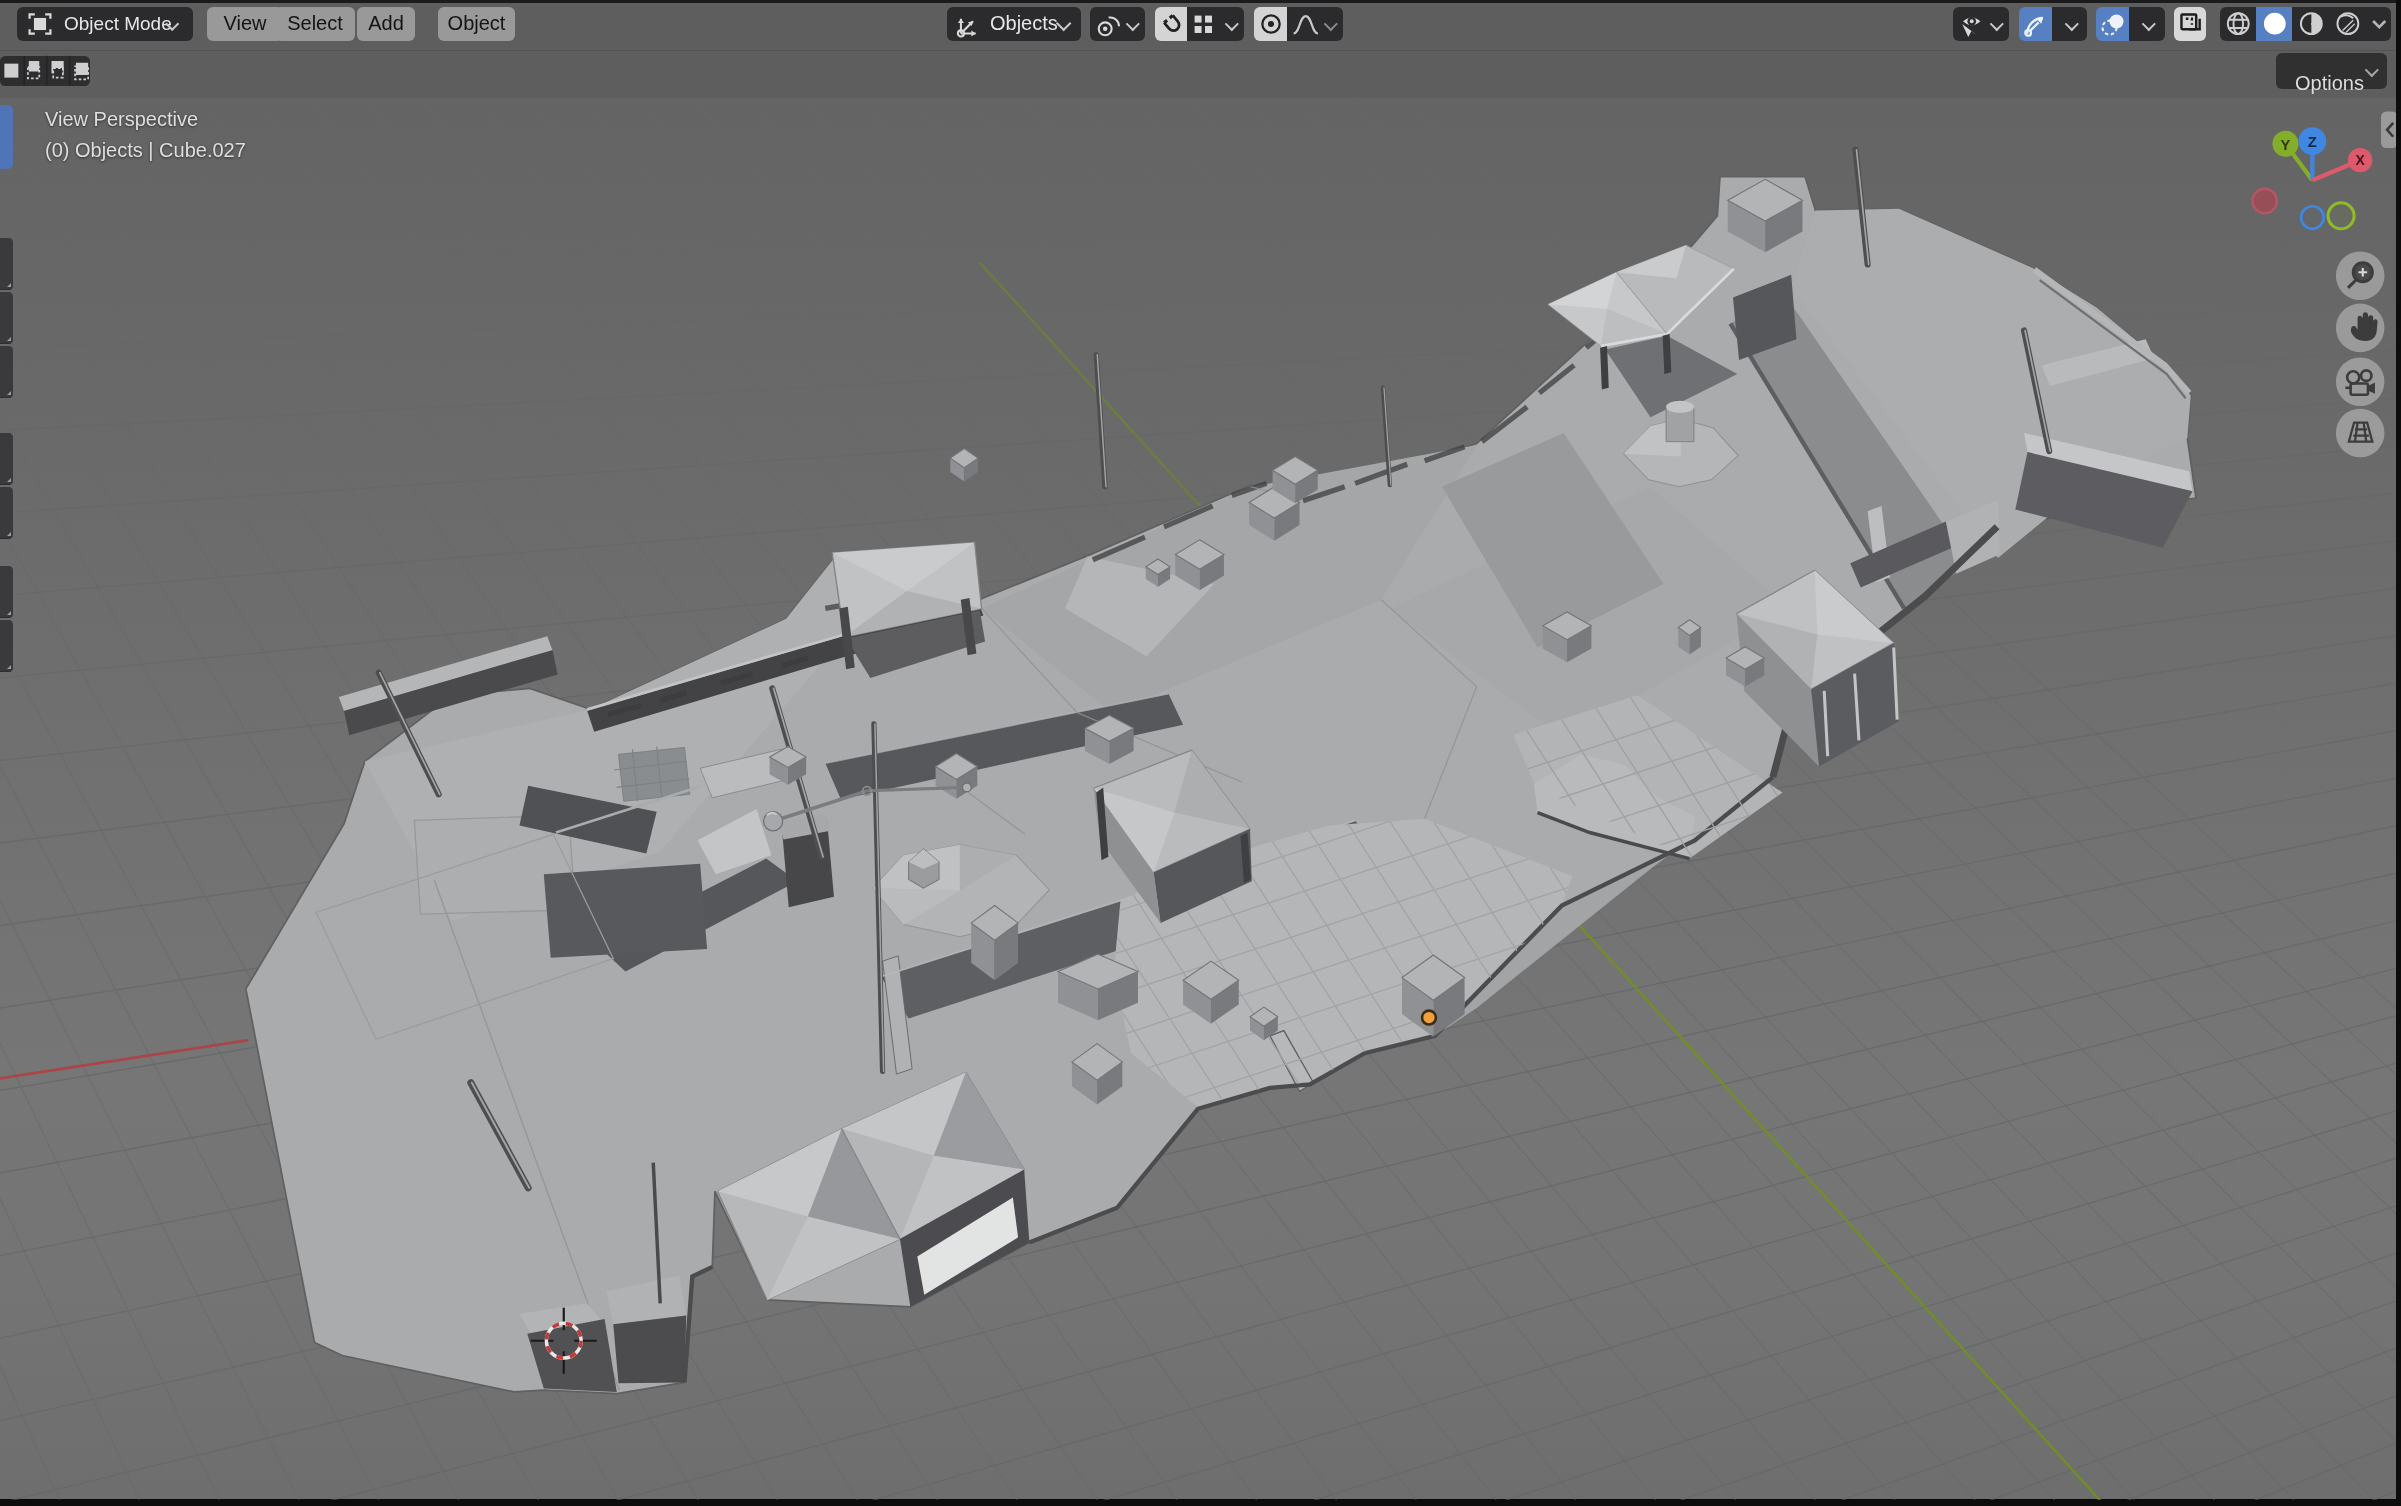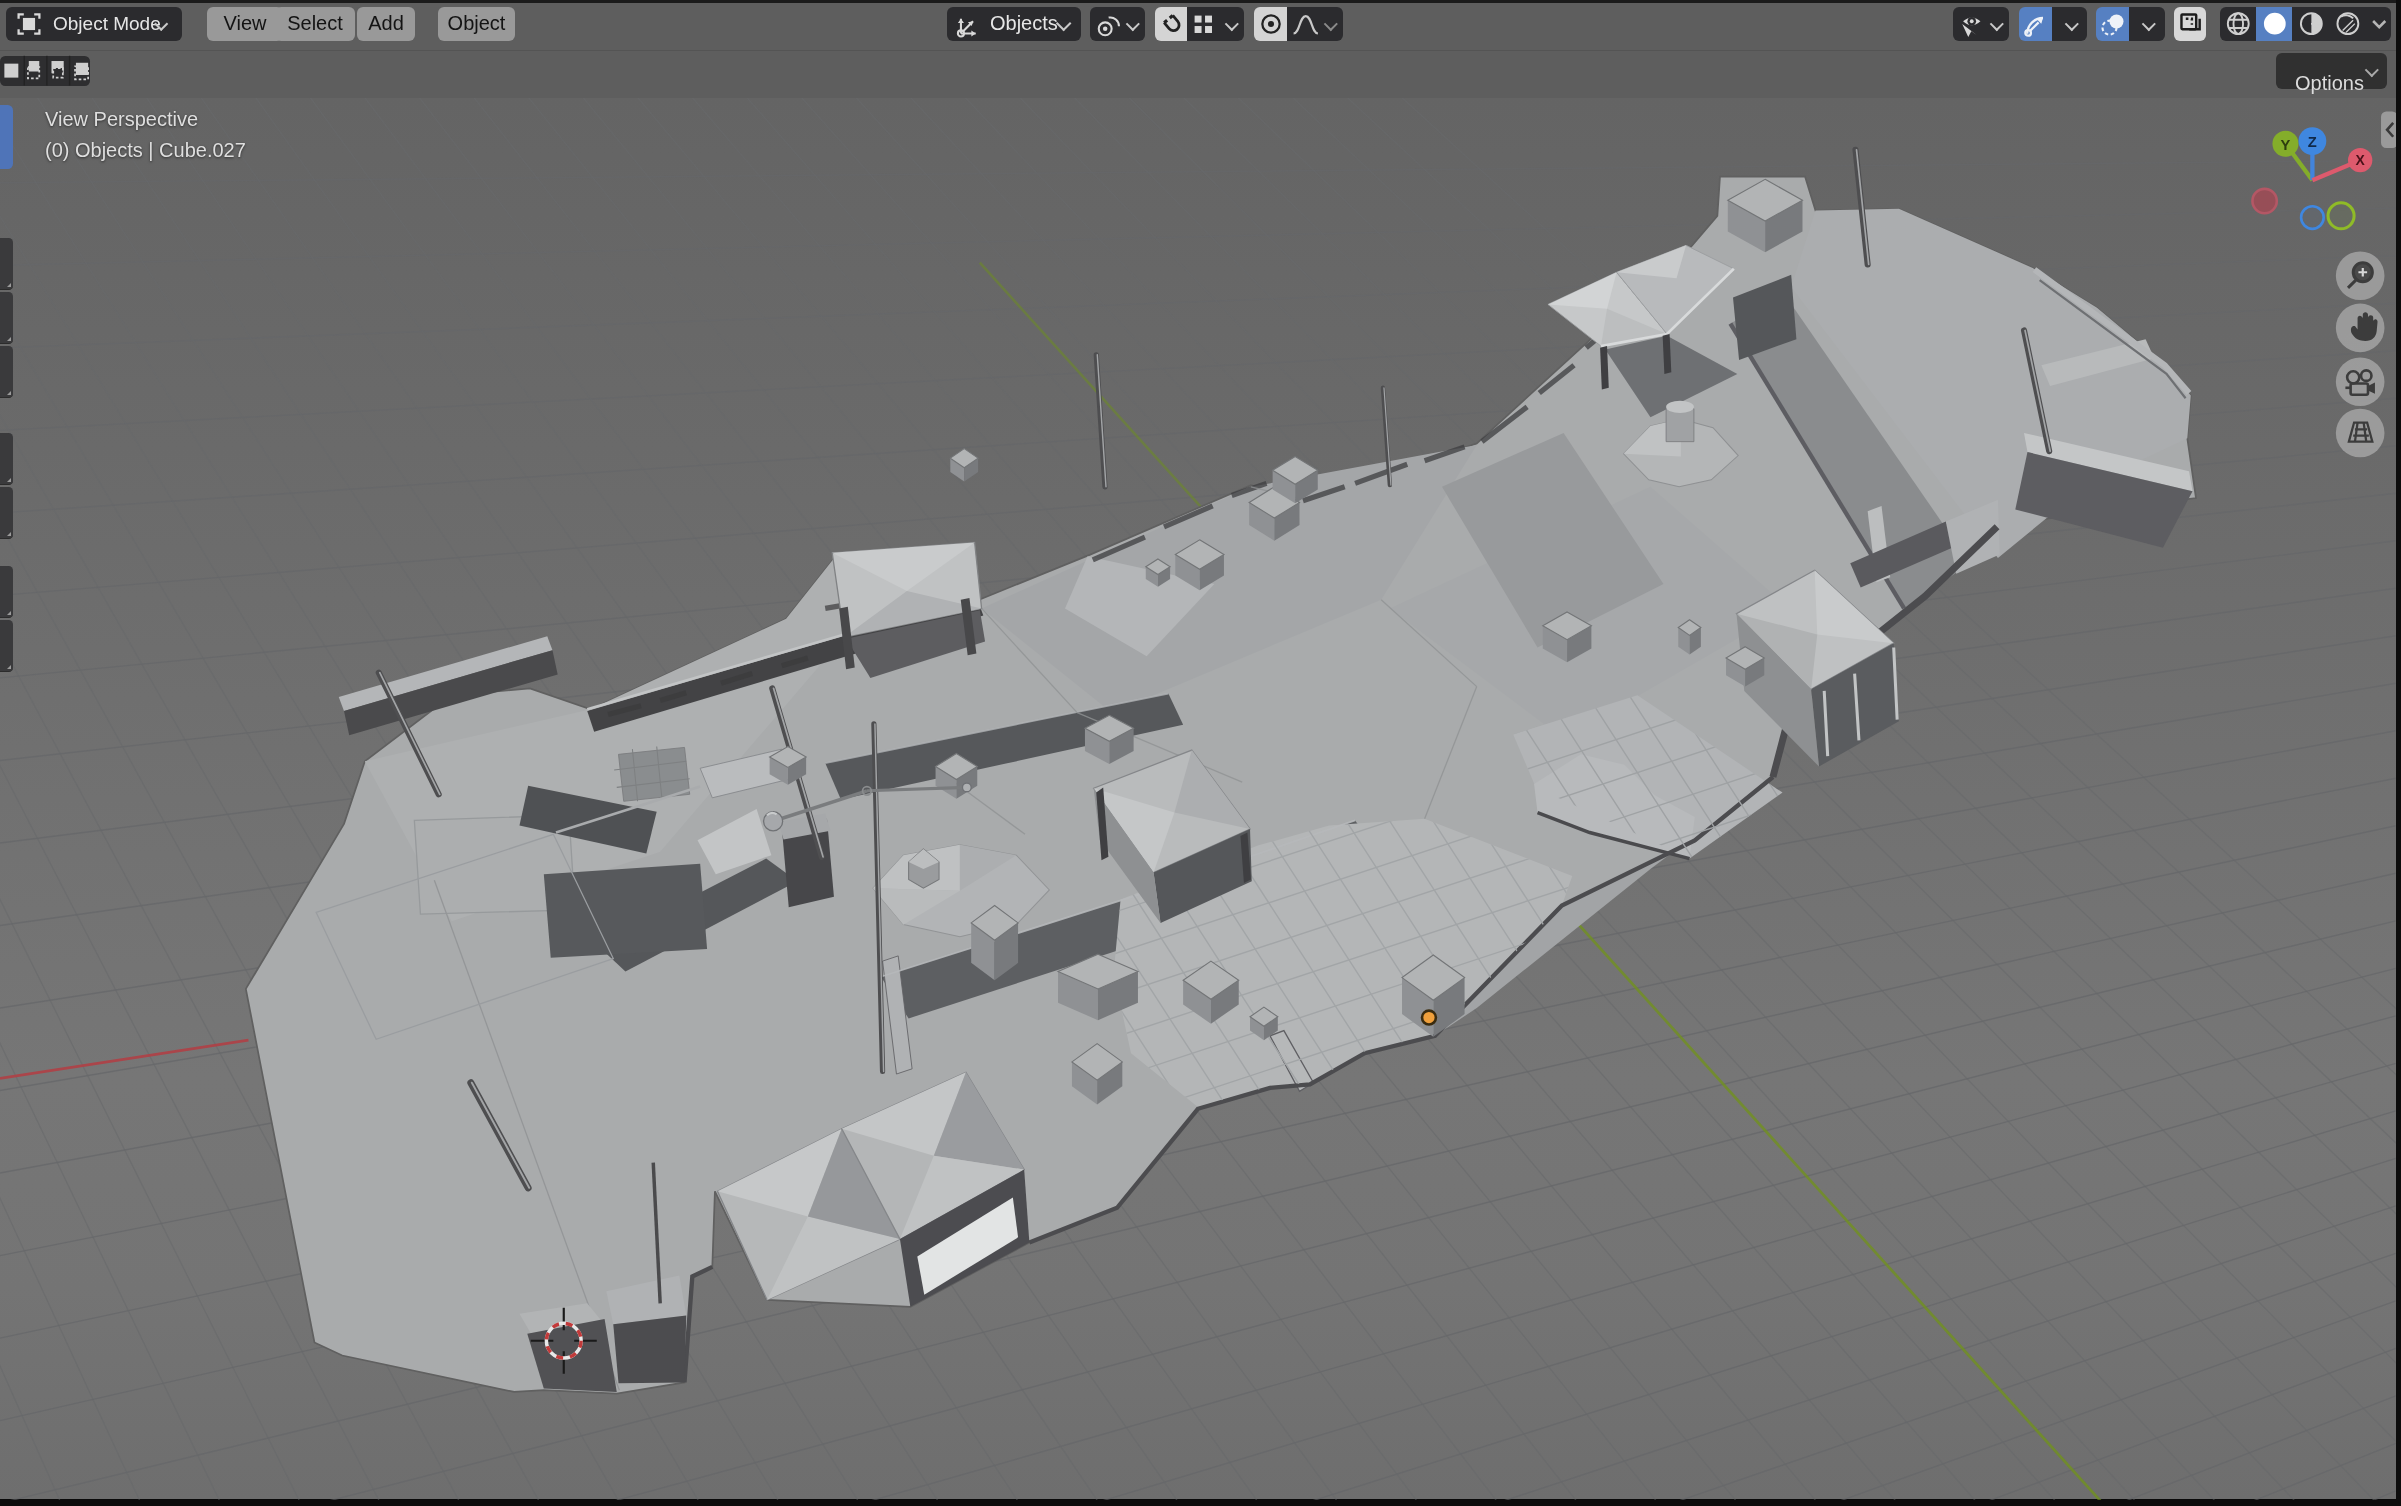--- a/index.html
+++ b/index.html
@@ -271,21 +271,21 @@
 <g stroke="#3c3c3c" stroke-width="2.6" fill="none">
 <path d="M2704,508 L2710,486 L2725,486 L2731,508 Z"></path>
 <path d="M2709,501 h18 M2711,494 h14 M2714,486 l-3,22 M2721,486 l3,22"></path>
 </g>
 <rect x="2741" y="128" width="19" height="42" rx="6" fill="#9a9a9a"></rect>
 <path d="M2755,141 l-7,8 l7,8" stroke="#3a3a3a" stroke-width="3" fill="none"></path>
 </svg>
 <div style="position:absolute;left:0;top:0;width:2401px;height:2.6px;background:#1b1b1b"></div>
 <div id="hdr"></div>
 <div id="hdr2"></div>
-<div class="db" style="left:6px;top:7px;width:176px;height:34px;">
+<div class="db" style="left:17px;top:7px;width:176px;height:34px;">
 <svg width="26" height="26" style="position:absolute;left:10.4px;top:4.3px" viewBox="0 0 30 30">
 <g stroke="#d9d9d9" stroke-width="2.6" fill="none">
 <path d="M3,9 V4 H9 M21,4 H27 V9 M27,21 V26 H21 M9,26 H3 V21"></path>
 <rect x="8" y="8" width="14" height="14" fill="#d9d9d9" stroke="none"></rect>
 </g>
       </svg>
 <span style="position:absolute;left:47px;top:6px;font-size:19px;">Object Mode</span>
 <span class="chev" style="position:absolute;right:15.6px;top:12px;width:10.4px;height:10.4px;"></span>
 </div>
 <div class="lb" style="left:207px;top:7px;width:76px;height:34px;line-height:33px;">View</div>

